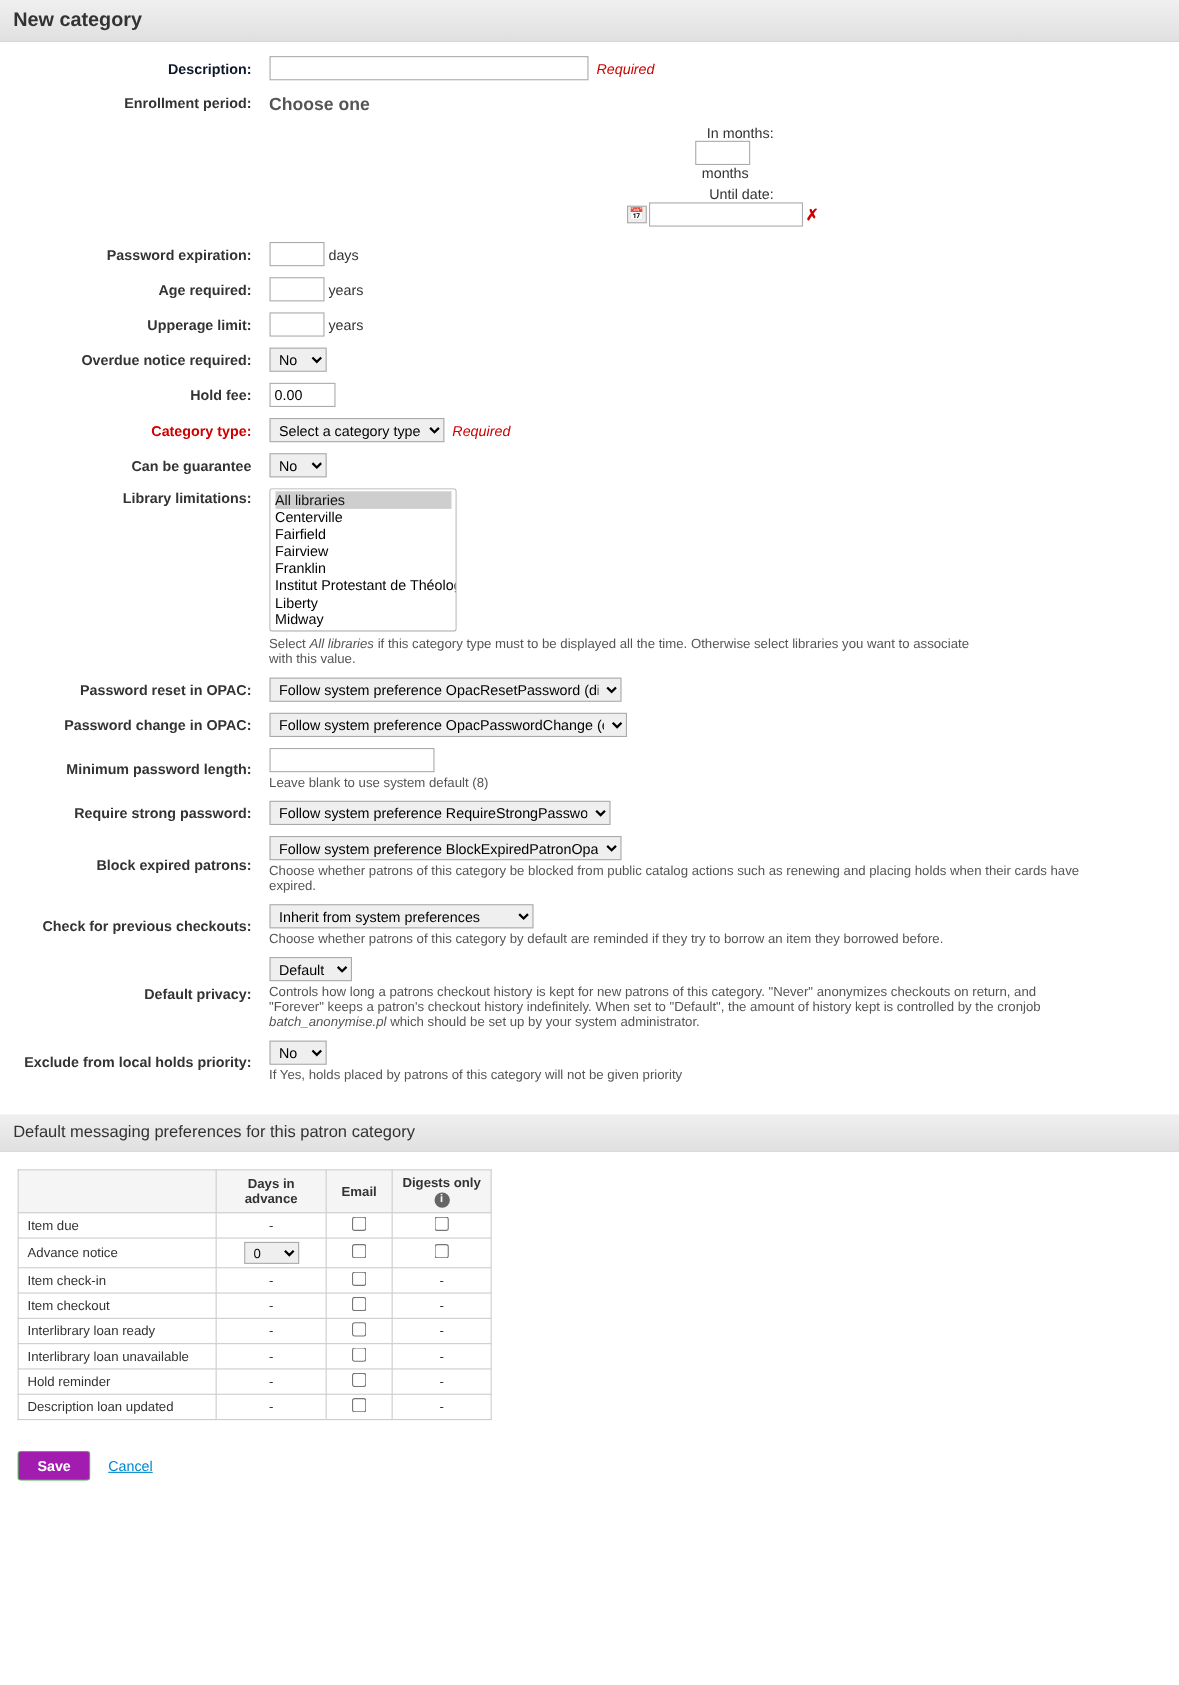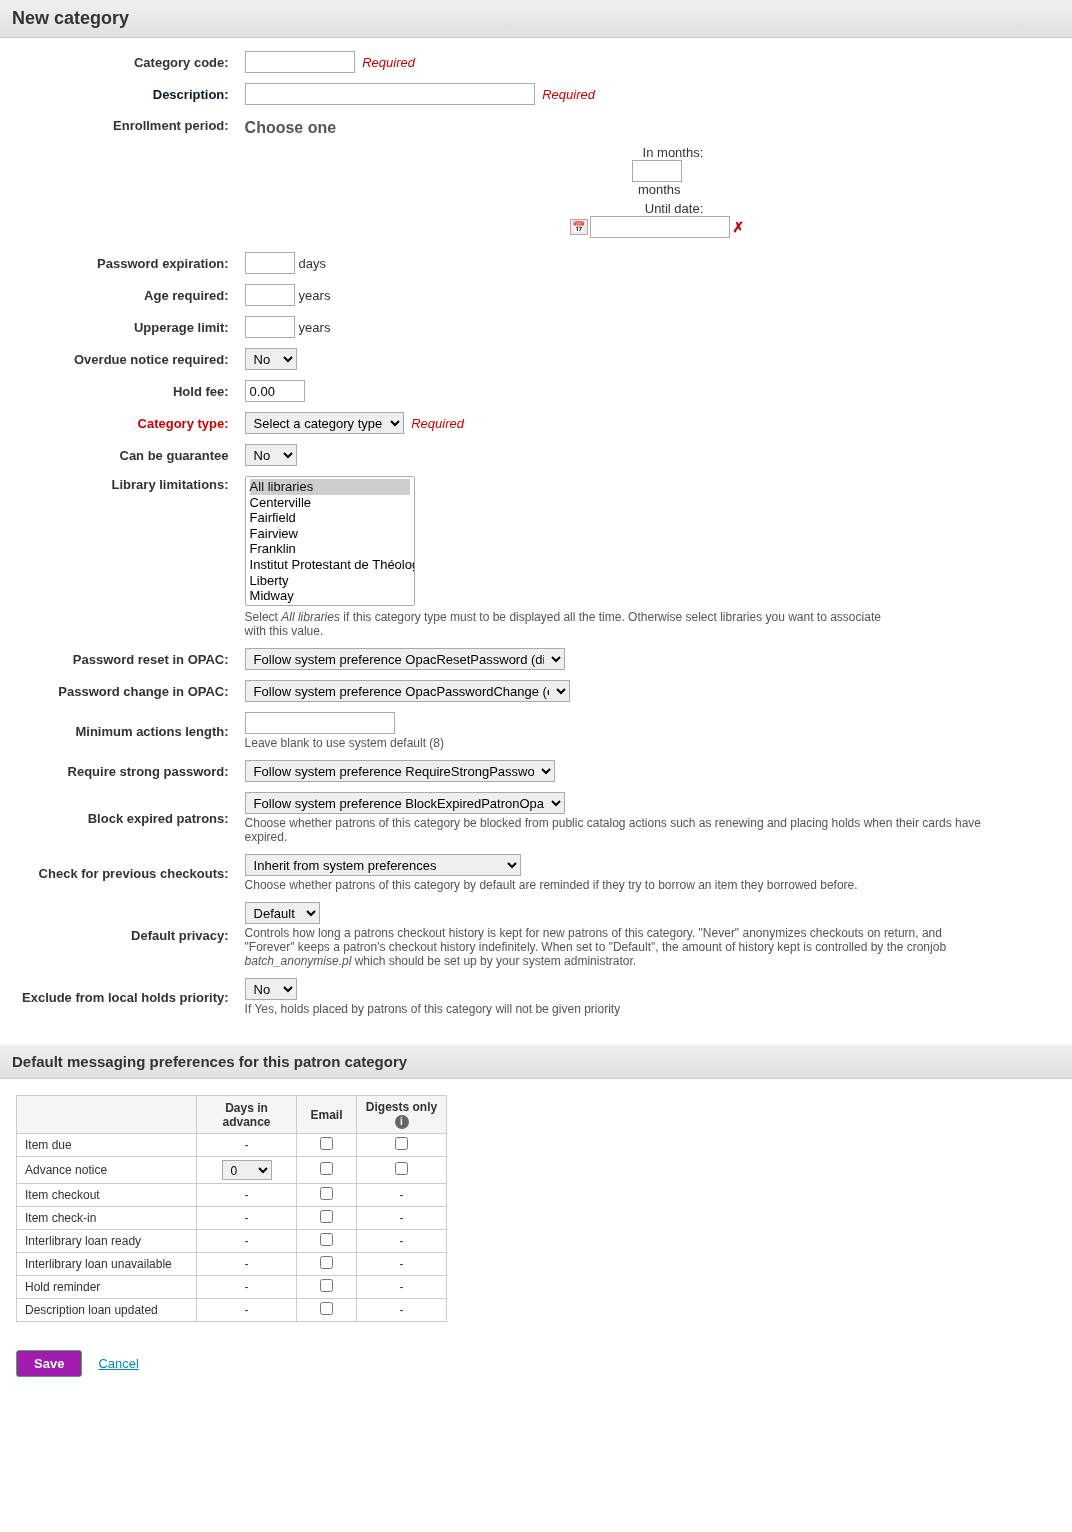--- a/index.html
+++ b/index.html
@@ -135,21 +135,21 @@
       color: #555;
       margin-top: 2px;
       max-width: 750px;
     }
     
     .section-title {
       background: linear-gradient(to bottom, #f0f0f0, #e0e0e0);
       border-bottom: 1px solid #ccc;
       padding: 8px 12px;
       font-size: 15px;
-      font-weight: bold;
+      font-weight: normal;
       color: #333;
       margin-top: 16px;
     }
     
     .messaging-table {
       width: auto;
       border-collapse: collapse;
       margin: 8px 0;
       font-size: 12px;
     }
@@ -225,29 +225,20 @@
 </head>
 <body>
 
 <div class="page-header">
   <span>New category</span>
 </div>
 
 <div class="form-section">
   <table class="form-table">
     <tbody>
-        <tr>
-      <td class="label">
-        <span>Category code:</span>
-      </td>
-      <td class="value">
-        <input type="text" style="width: 110px;">
-        <span class="required-label">Required</span>
-      </td>
-    </tr>
     <tr>
       <td class="label required">
         <span>Description:</span>
       </td>
       <td class="value">
         <input type="text" style="width: 290px;">
         <span class="required-label">Required</span>
       </td>
     </tr>
     <tr>
@@ -388,21 +379,21 @@
       <td class="value">
         <select style="width:325px;">
           <option selected="">Follow system preference OpacPasswordChange (enabled)</option>
           <option>Allow</option>
           <option>Disallow</option>
         </select>
       </td>
     </tr>
     <tr>
       <td class="label">
-        <span>Minimum actions length:</span>
+        <span>Minimum password length:</span>
       </td>
       <td class="value">
         <input type="text" style="width: 150px;">
         <div class="hint-text">Leave blank to use system default (8)</div>
       </td>
     </tr>
     <tr>
       <td class="label">
         <span>Require strong password:</span>
       </td>
@@ -425,21 +416,21 @@
           <option>Ask</option>
         </select>
         <div class="hint-text">Choose whether patrons of this category be blocked from public catalog actions such as renewing and placing holds when their cards have expired.</div>
       </td>
     </tr>
     <tr>
       <td class="label">
         <span>Check for previous checkouts:</span>
       </td>
       <td class="value">
-        <select style="width:276px;">
+        <select style="width:240px;">
           <option selected="">Inherit from system preferences</option>
           <option>Do</option>
           <option>Don't</option>
         </select>
         <div class="hint-text">Choose whether patrons of this category by default are reminded if they try to borrow an item they borrowed before.</div>
       </td>
     </tr>
     <tr>
       <td class="label">
         <span>Default privacy:</span>
@@ -495,27 +486,27 @@
           <td><input type="checkbox" style=""></td>
           <td><input type="checkbox" style=""></td>
         </tr>
         <tr>
           <td class="left-cell">Advance notice</td>
           <td><select style="width: 50px; height: 20px; font-size: 12px;"><option value="0">0</option><option value="1">1</option><option value="2">2</option><option value="3">3</option><option value="5">5</option><option value="7">7</option><option value="14">14</option></select></td>
           <td><input type="checkbox" style=""></td>
           <td><input type="checkbox" style=""></td>
         </tr>
         <tr>
+          <td class="left-cell">Item check-in</td>
+          <td>-</td>
+          <td><input type="checkbox" style=""></td>
+          <td>-</td>
+        </tr>
+        <tr>
           <td class="left-cell">Item checkout</td>
-          <td>-</td>
-          <td><input type="checkbox" style=""></td>
-          <td>-</td>
-        </tr>
-        <tr>
-          <td class="left-cell">Item check-in</td>
           <td>-</td>
           <td><input type="checkbox" style=""></td>
           <td>-</td>
         </tr>
         <tr>
           <td class="left-cell">Interlibrary loan ready</td>
           <td>-</td>
           <td><input type="checkbox" style=""></td>
           <td>-</td>
         </tr>

